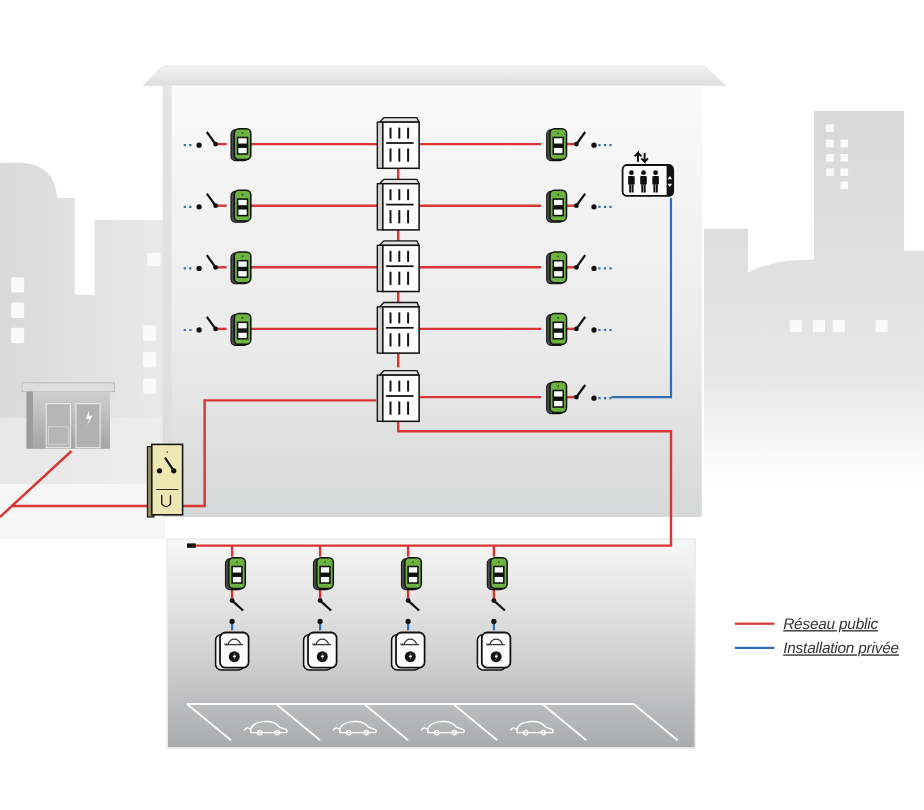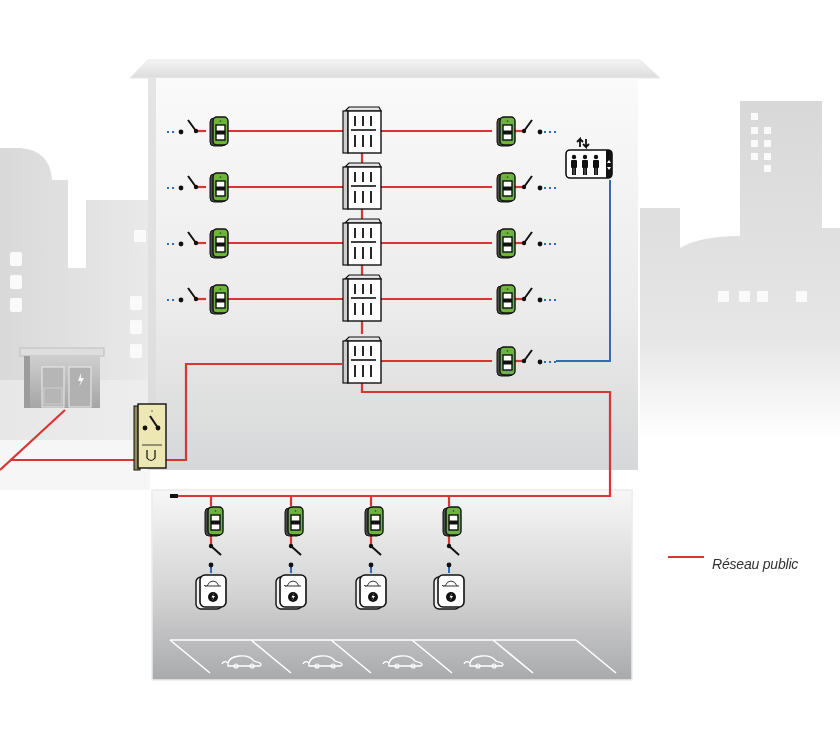--- a/index.html
+++ b/index.html
@@ -1,19 +1,19 @@
 <!DOCTYPE html>
 <html><head>
 <meta charset="utf-8">
 <style>
   html, body { margin: 0; padding: 0; background: #ffffff; }
   body { width: 840px; height: 736px; overflow: hidden; position: relative; font-family: "Liberation Sans", sans-serif; }
   #scene { position: absolute; left: 0; top: 0; }
   .legend { position: absolute; left: 668px; top: 556px; }
-  .legend-row { display: flex; height: 22px; }
+  .legend-row { display: flex; align-items: center; height: 22px; text-decoration: underline; }
   .legend-line { width: 36px; height: 2px; margin-right: 8px; }
   .legend-label { font-style: italic; font-size: 14px; color: #333; font-family: "Liberation Sans", sans-serif; letter-spacing: -0.2px; }
 </style>
 </head>
 <body>
 
 <svg id="scene" width="840" height="736" viewBox="0 0 840 736" xmlns="http://www.w3.org/2000/svg">
   <defs>
     <linearGradient id="skyFade" x1="0" y1="0" x2="0" y2="1">
       <stop offset="0" stop-color="#ffffff"></stop>
@@ -304,13 +304,17 @@
         <rect x="6.2" y="3" width="1.8" height="7"></rect>
     </g>
   </g>
 </svg>
 
 <div class="legend">
   <div class="legend-row">
     <span class="legend-line" style="background:#d93535"></span>
     <span class="legend-label">Réseau public</span>
   </div>
+  <div class="legend-row">
+    <span class="legend-line" style="background:#2f6db5"></span>
+    <span class="legend-label">Installation privée</span>
+  </div>
 </div>
 
 </body></html>

